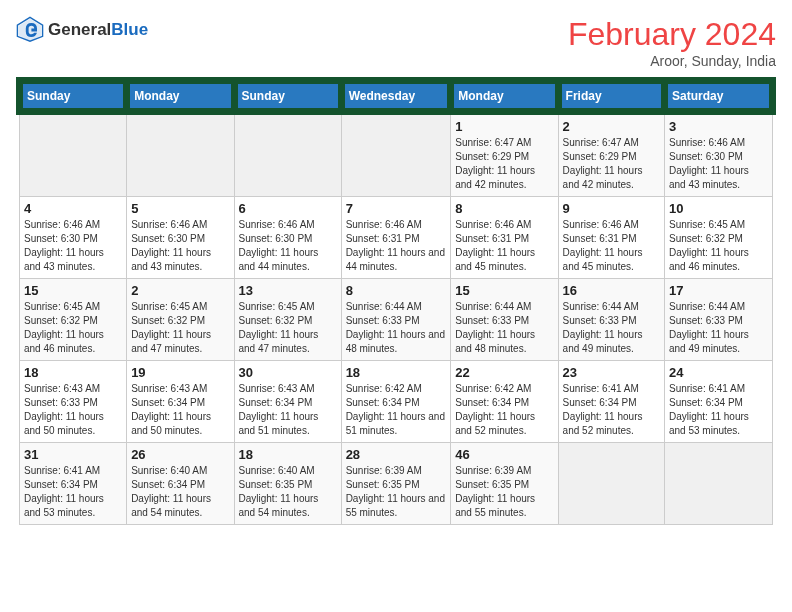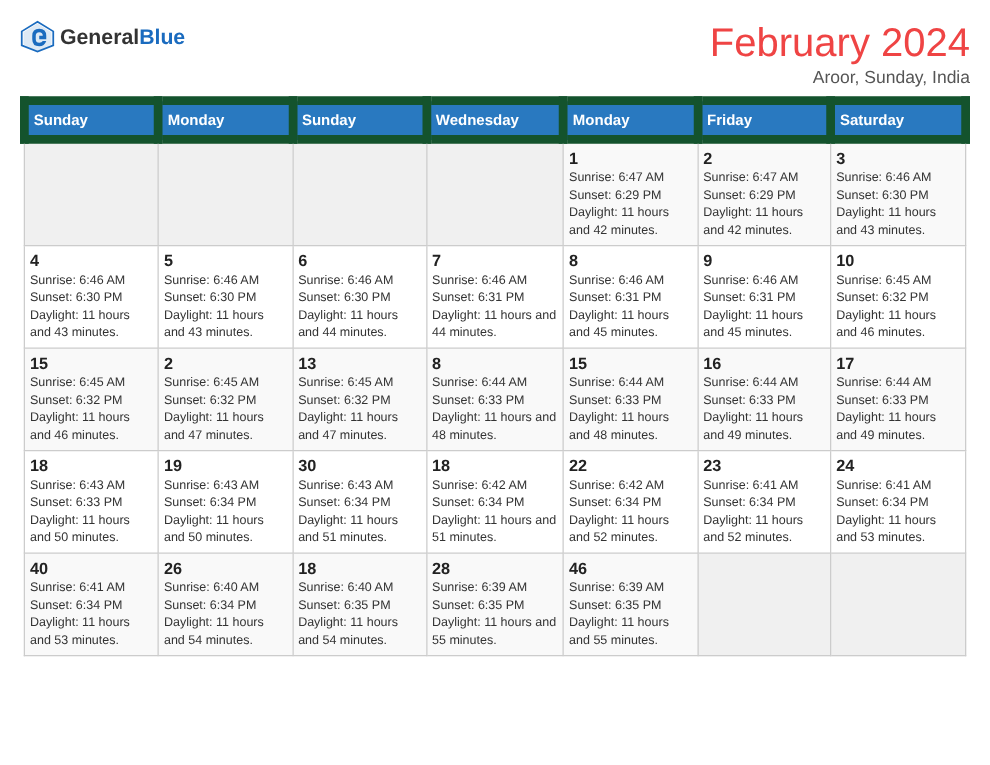--- a/index.html
+++ b/index.html
@@ -263,21 +263,21 @@
         </td>
         <td>
           <div class="day-num">24</div>
           <div class="day-info" style="white-space: pre-line;">Sunrise: 6:41 AM
 Sunset: 6:34 PM
 Daylight: 11 hours and 53 minutes.</div>
         </td>
       </tr>
       <tr>
         <td>
-          <div class="day-num">40</div>
+          <div class="day-num">31</div>
           <div class="day-info" style="white-space: pre-line;">Sunrise: 6:41 AM
 Sunset: 6:34 PM
 Daylight: 11 hours and 53 minutes.</div>
         </td>
         <td>
           <div class="day-num">26</div>
           <div class="day-info" style="white-space: pre-line;">Sunrise: 6:40 AM
 Sunset: 6:34 PM
 Daylight: 11 hours and 54 minutes.</div>
         </td>

